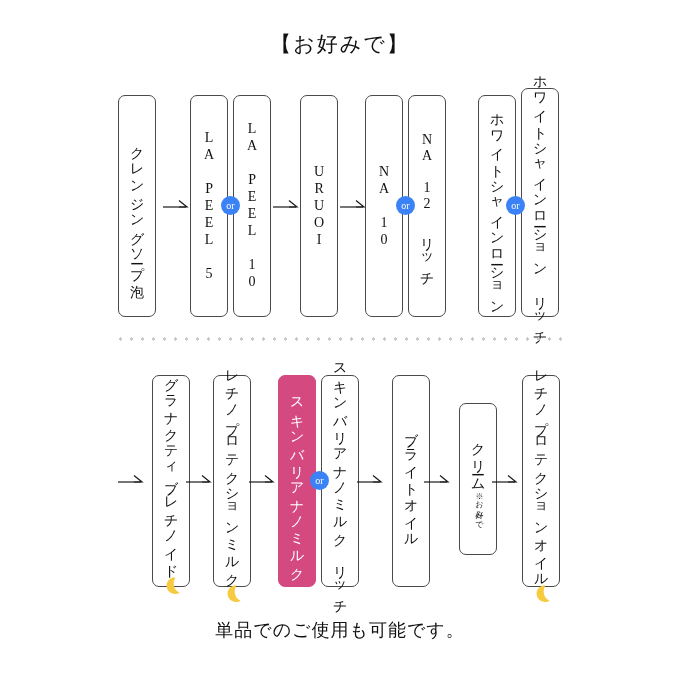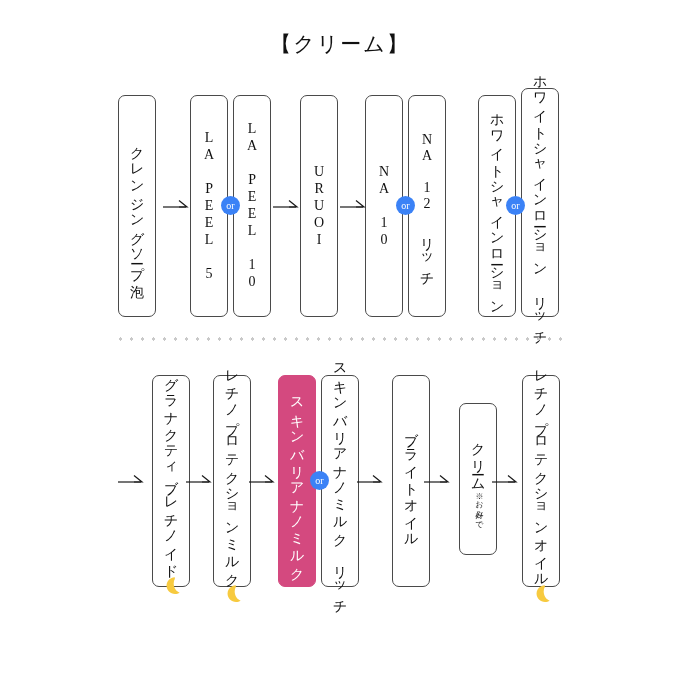--- a/index.html
+++ b/index.html
@@ -139,21 +139,21 @@
     font-size: 18px;
     letter-spacing: 1px;
     color: #111111;
   }
 </style>
 </head>
 <body>
 
 <div class="page">
 
-  <div class="title">【クリーム】</div>
+  <div class="title">【お好みで】</div>
 
   <div class="row row-1" id="row0">
       <div class="node" style="left: 118px; top: 10px; width: 38px; height: 222px;">
         <div class="node-label">クレンジングソープ泡</div>
       </div>
       <div class="node" style="left: 190px; top: 10px; width: 38px; height: 222px;">
         <div class="node-label latin">LA PEEL 5</div>
       </div>
       <div class="node" style="left: 233px; top: 10px; width: 38px; height: 222px;">
         <div class="node-label latin">LA PEEL 10</div>
@@ -262,14 +262,15 @@
       </div>
       <div style="position: absolute; left: 492px; top: 106px; width: 26px; height: 14px;">
         <svg viewBox="0 0 26 14" class="arrow">
           <path d="M0 8 H23" stroke="#1a1a1a" stroke-width="1.2" fill="none"></path>
           <path d="M16 1.5 L24 8 L16 8" stroke="#1a1a1a" stroke-width="1.2" fill="none"></path>
         </svg>
       </div>
       <div class="or-badge" style="left: 310px; top: 103px;">or</div>
     </div>
 
+  <div class="footer">単品でのご使用も可能です。</div>
 
 </div>
 
 </body></html>

